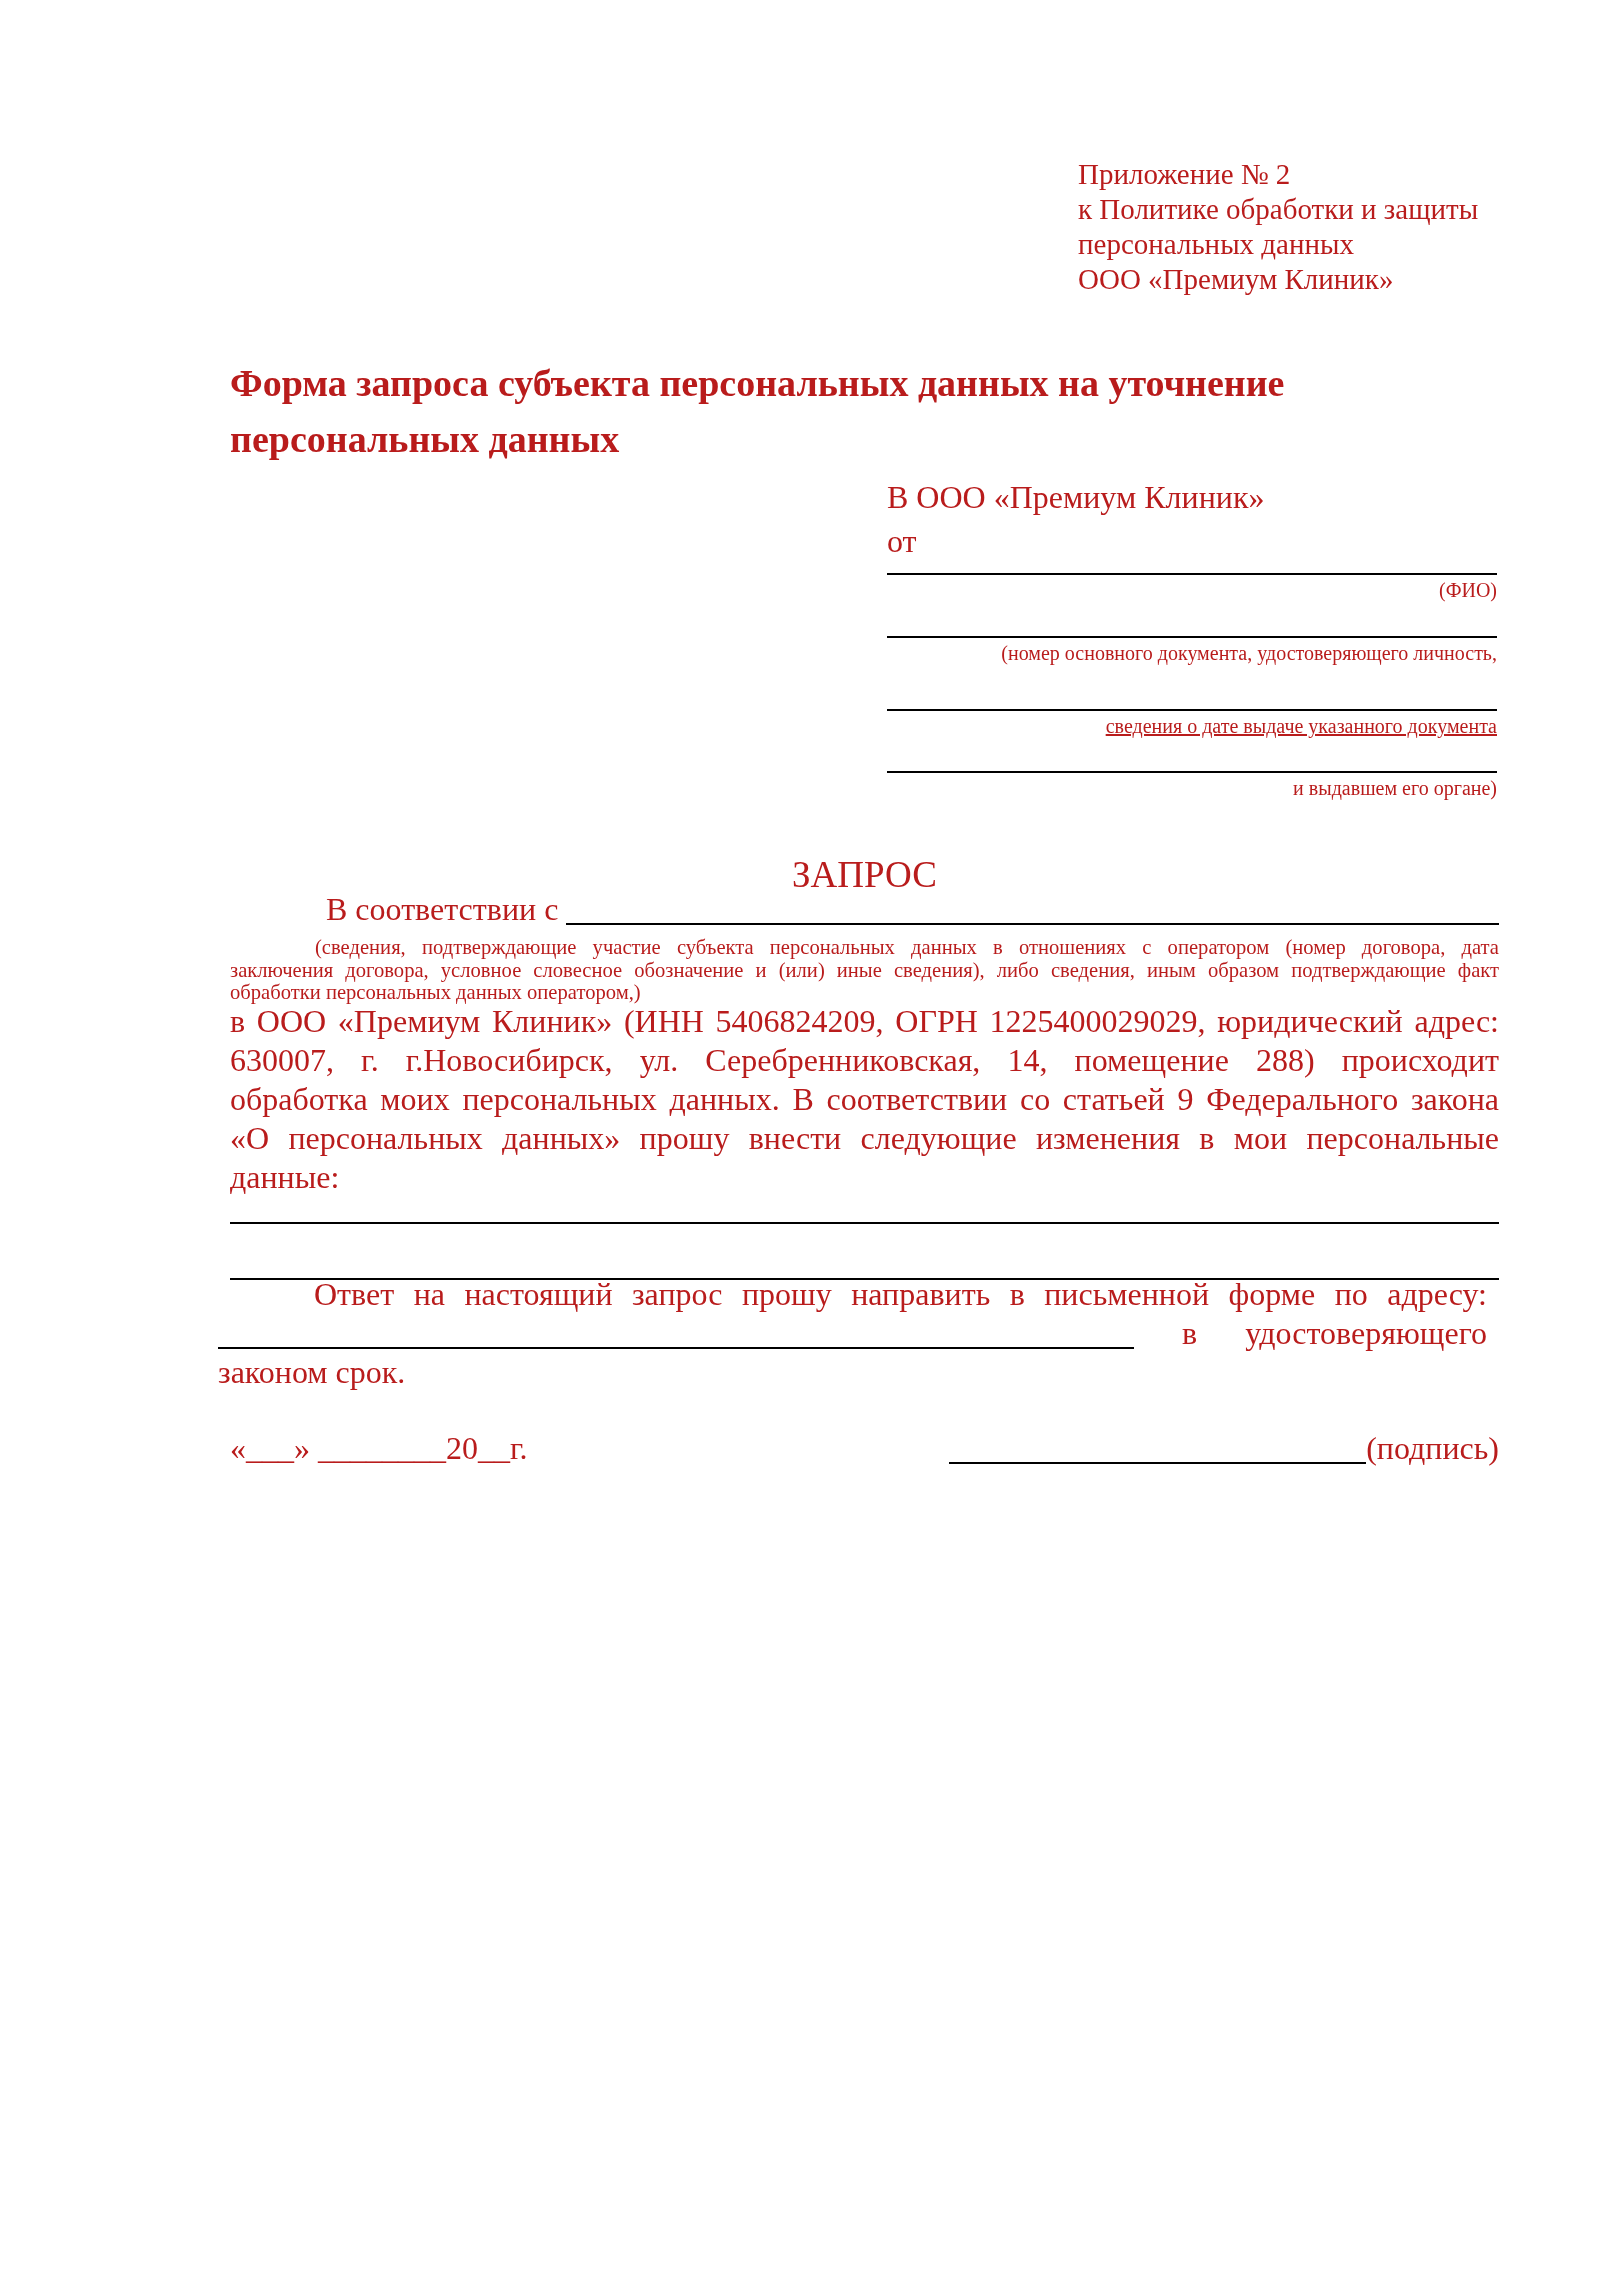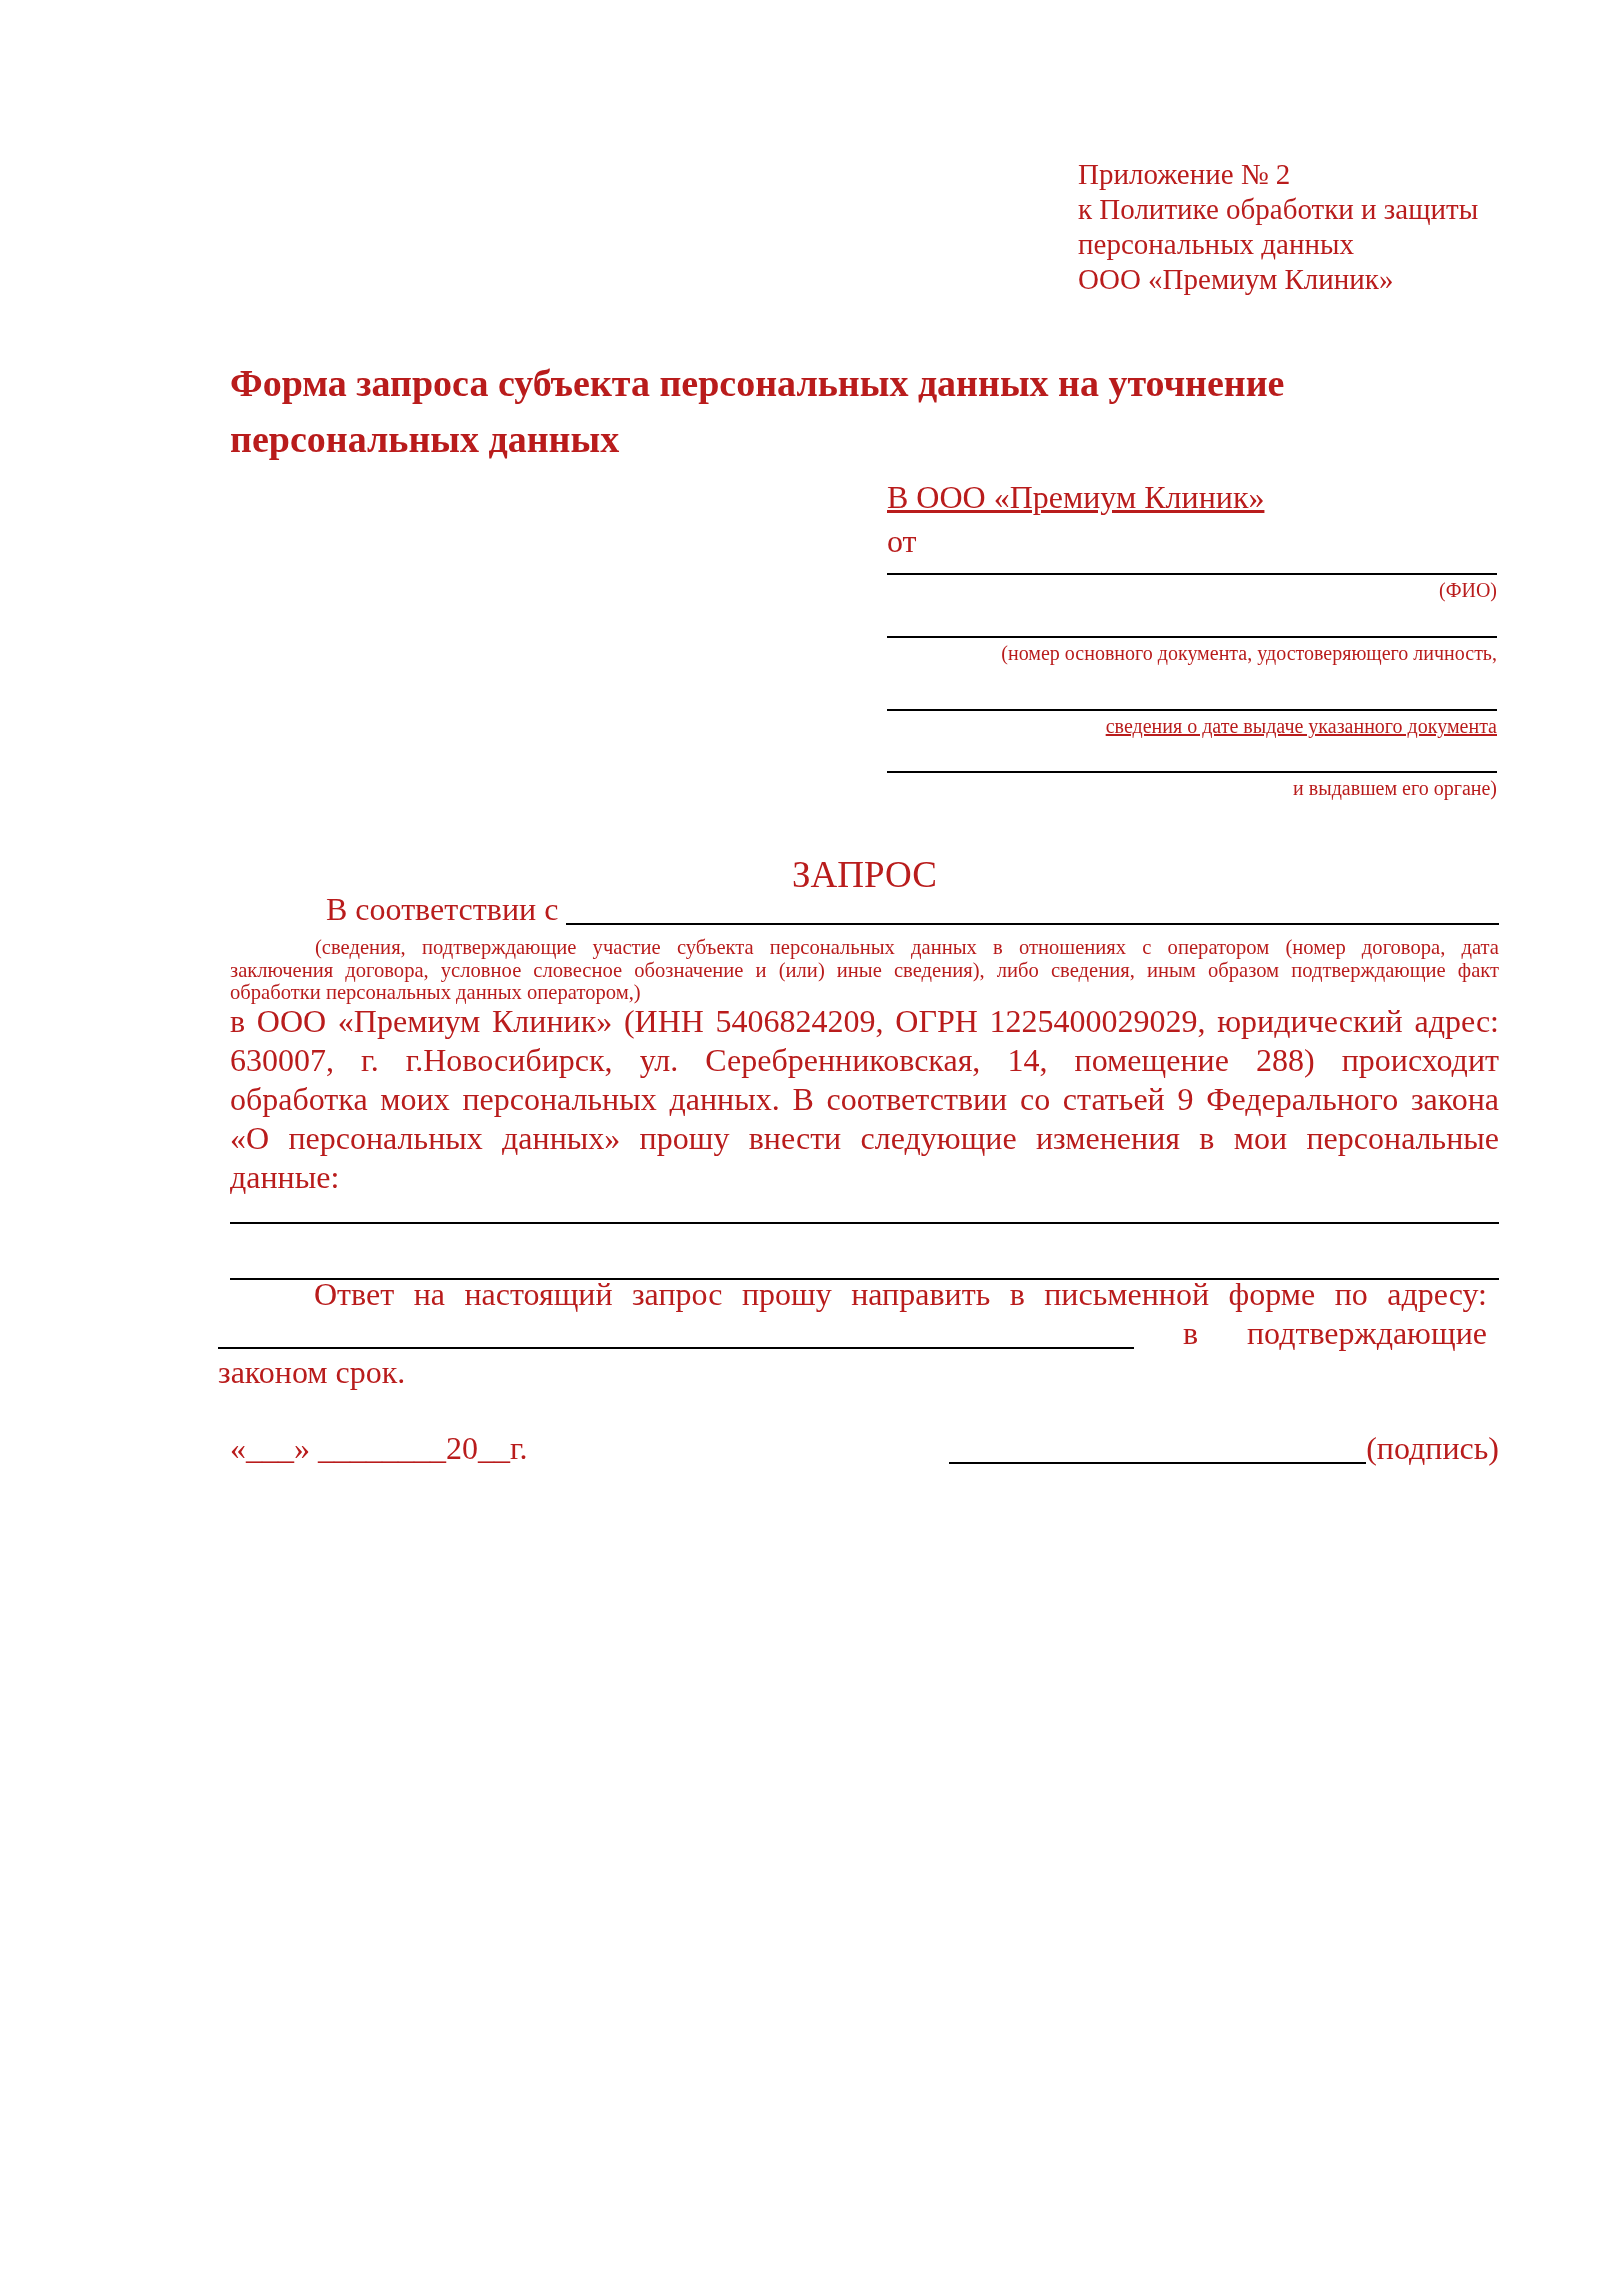--- a/index.html
+++ b/index.html
@@ -65,21 +65,21 @@
     <div>персональных данных</div>
     <div>ООО «Премиум Клиник»</div>
   </div>
 
   <div class="abs title">
     <div>Форма запроса субъекта персональных данных на уточнение</div>
     <div>персональных данных</div>
   </div>
 
   <div class="abs addressee">
-    <div class="row" style="top:0;text-decoration:underline;">В ООО «Премиум Клиник»</div>
+    <div class="row" style="top:0;">В ООО «Премиум Клиник»</div>
     <div class="row" style="top:44px;">от</div>
 
     <div class="rule" style="top:95px;"></div>
     <div class="row caption" style="top:100px;">(ФИО)</div>
 
     <div class="rule" style="top:158px;"></div>
     <div class="row caption" style="top:163px;">(номер основного документа, удостоверяющего личность,</div>
 
     <div class="rule" style="top:231px;"></div>
     <div class="row caption" style="top:236px;text-decoration:underline;">сведения о дате выдаче указанного документа</div>
@@ -110,21 +110,21 @@
   </div>
 
   <div class="abs blankrow1"></div>
   <div class="abs blankrow2"></div>
 
   <div class="abs reply">
     <div class="lineA">Ответ на настоящий запрос прошу направить в письменной форме по адресу:</div>
     <div class="lineB">
       <span class="addr-blank"></span>
       <span>в</span>
-      <span>подтверждающие</span>
+      <span>удостоверяющего</span>
     </div>
     <div>законом срок.</div>
   </div>
 
   <div class="abs signoff">
     <span>«___» ________20__г.</span>
     <span class="sig-group">
       <span class="sig-blank"></span>
       <span>(подпись)</span>
     </span>

